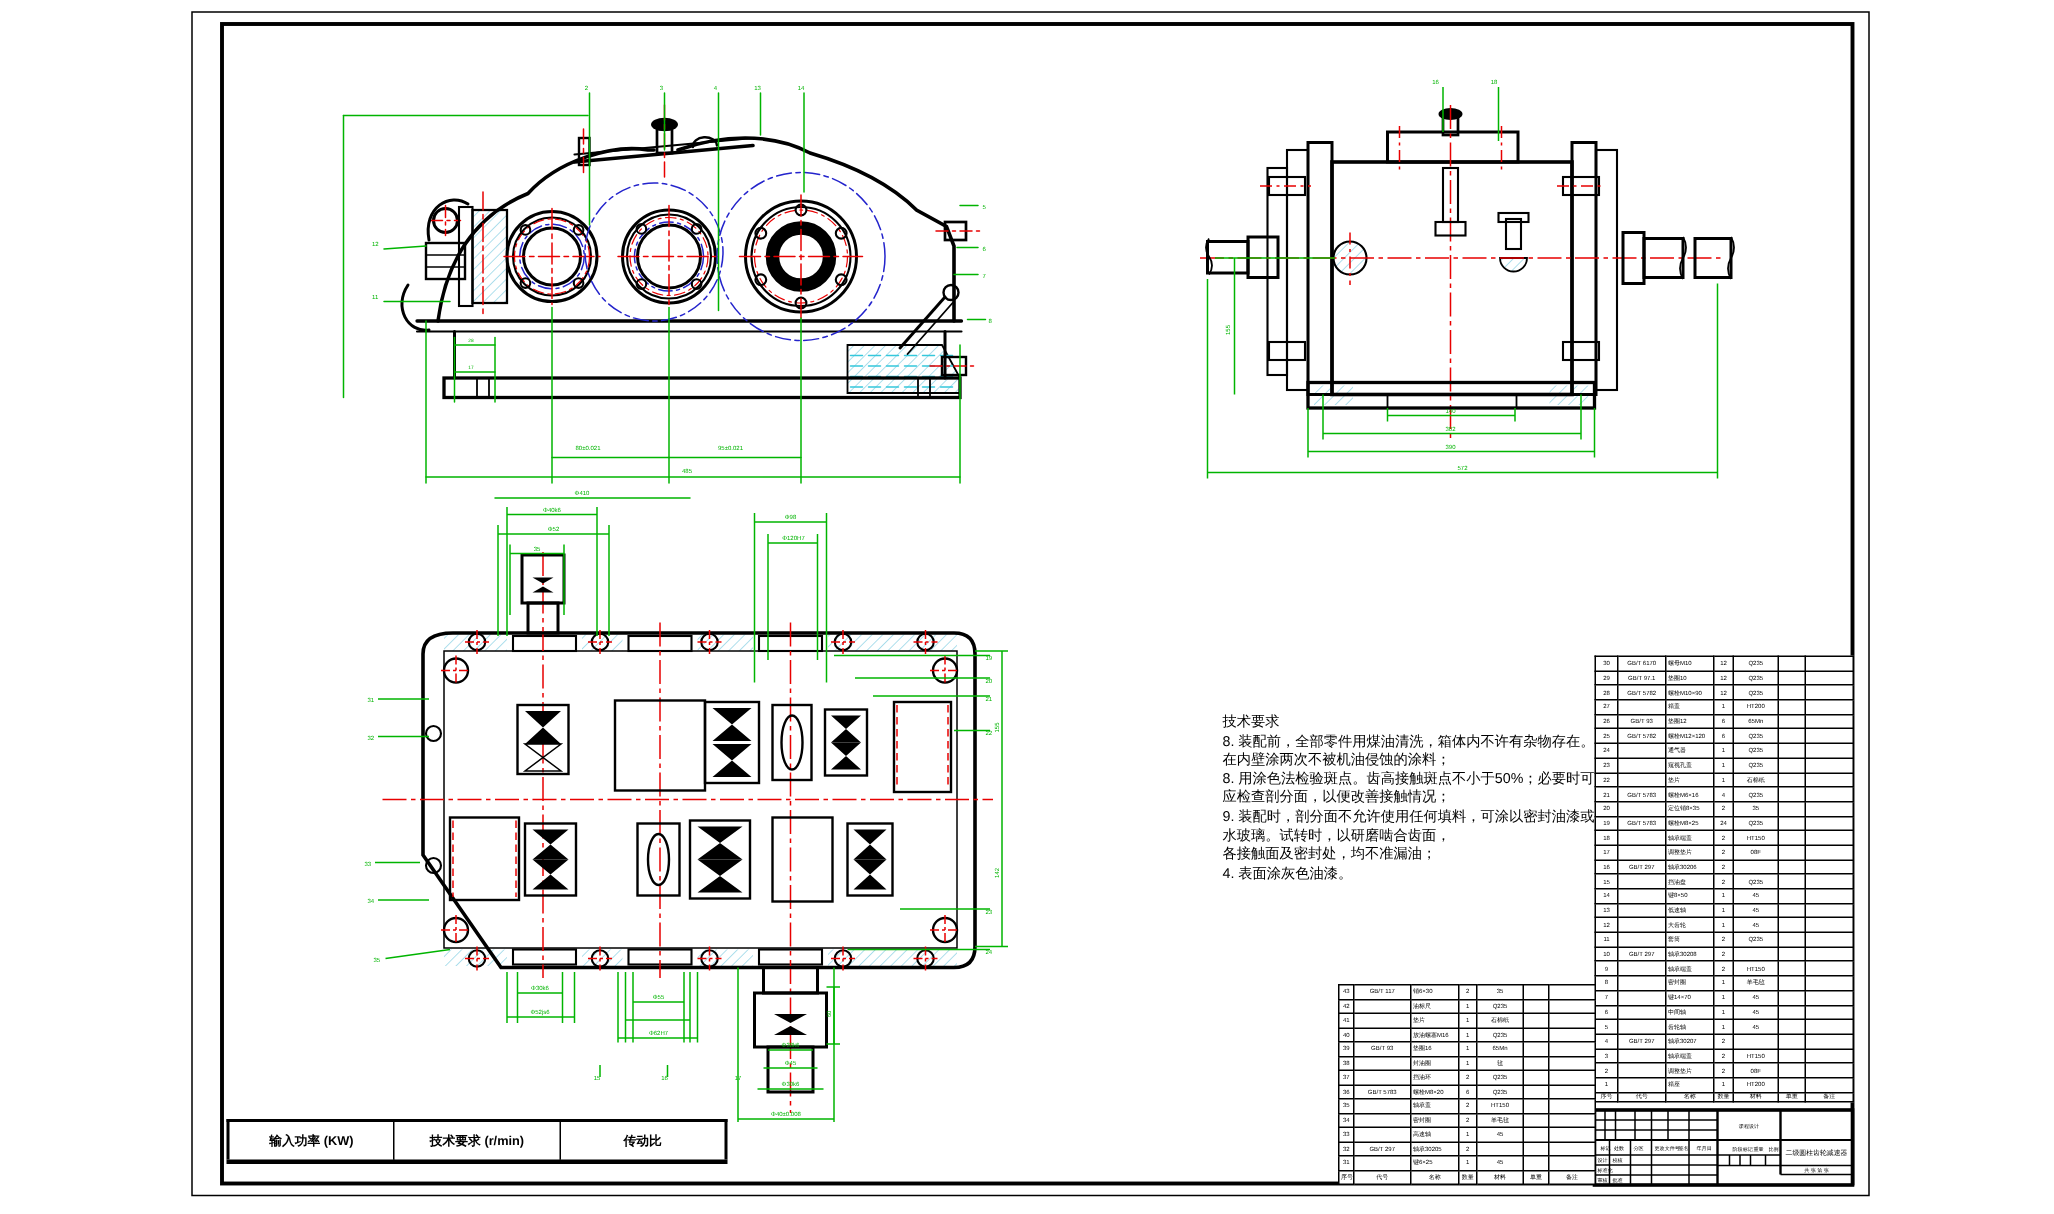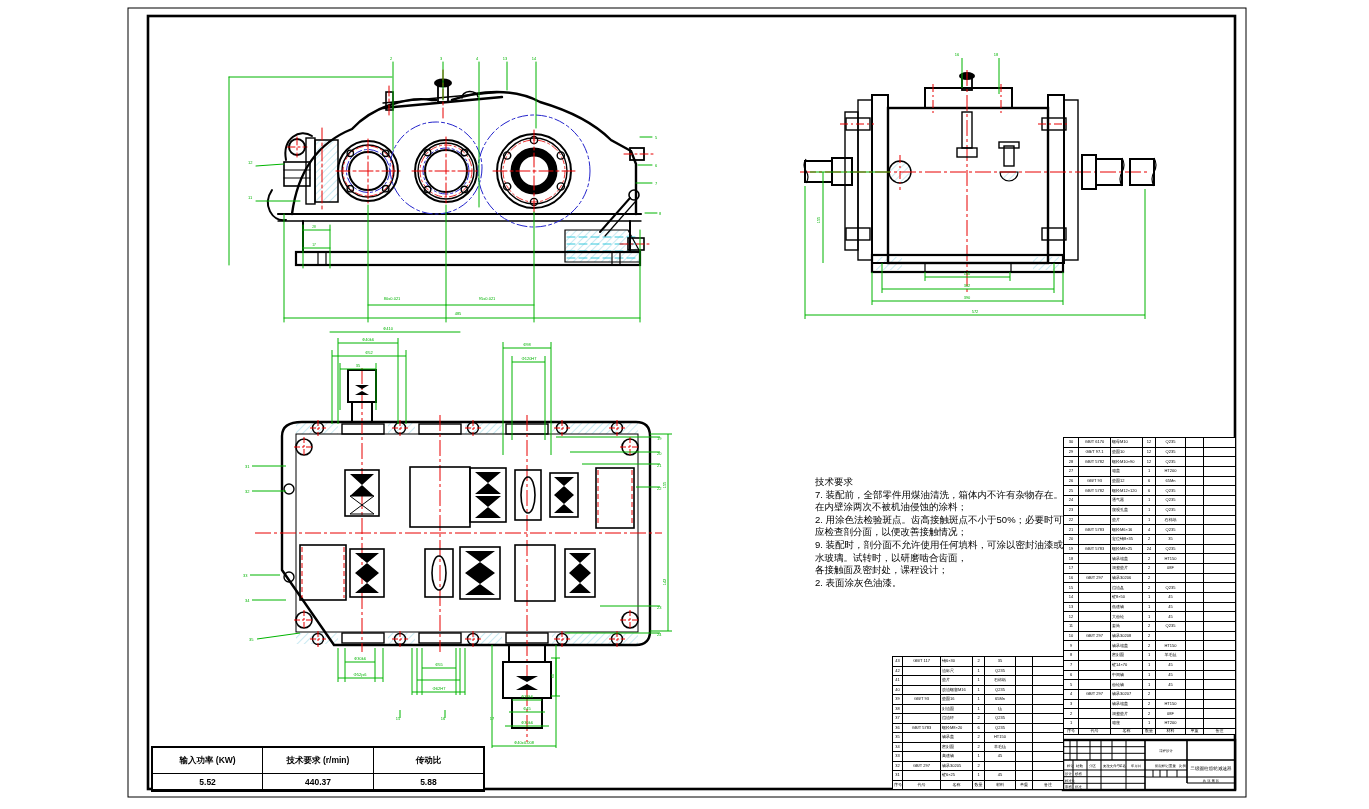--- a/index.html
+++ b/index.html
@@ -520,28 +520,28 @@
     <text x="106" y="27" class="tb">重量</text>
     <text x="116" y="27" class="tb">比例</text>
     <text x="148" y="30" class="tb" text-anchor="middle" style="font-size:4.6px">二级圆柱齿轮减速器</text>
     <text x="148" y="41.5" class="tb" text-anchor="middle">共 张 第 张</text>
   </g>
 </svg>
 
 <div id="tech">
   <div class="tt">技术要求</div>
   <div>
-        <div>7. 装配前，全部零件用煤油清洗，箱体内不许有杂物存在。</div>
+        <div>8. 装配前，全部零件用煤油清洗，箱体内不许有杂物存在。</div>
         <div>在内壁涂两次不被机油侵蚀的涂料；</div>
-        <div>2. 用涂色法检验斑点。齿高接触斑点不小于50%；必要时可</div>
+        <div>8. 用涂色法检验斑点。齿高接触斑点不小于50%；必要时可</div>
         <div>应检查剖分面，以便改善接触情况；</div>
         <div>9. 装配时，剖分面不允许使用任何填料，可涂以密封油漆或</div>
         <div>水玻璃。试转时，以研磨啮合齿面，</div>
-        <div>各接触面及密封处，课程设计；</div>
-        <div>2. 表面涂灰色油漆。</div>
+        <div>各接触面及密封处，均不准漏油；</div>
+        <div>4. 表面涂灰色油漆。</div>
       </div>
 </div>
 
 <table class="bom" id="bom-right">
   <colgroup>
         <col style="width:15px">
         <col style="width:32px">
         <col style="width:32px">
         <col style="width:13px">
         <col style="width:30px">
@@ -971,21 +971,16 @@
       </tbody>
 </table>
 
 <table id="param">
   <tbody>
     <tr class="h">
       <td>输入功率 (KW)</td>
       <td>技术要求 (r/min)</td>
       <td>传动比</td>
     </tr>
-    <tr class="v">
-      <td>5.52</td>
-      <td>440.37</td>
-      <td>5.88</td>
-    </tr>
   </tbody>
 </table>
 
 </div>
 
 </body></html>

